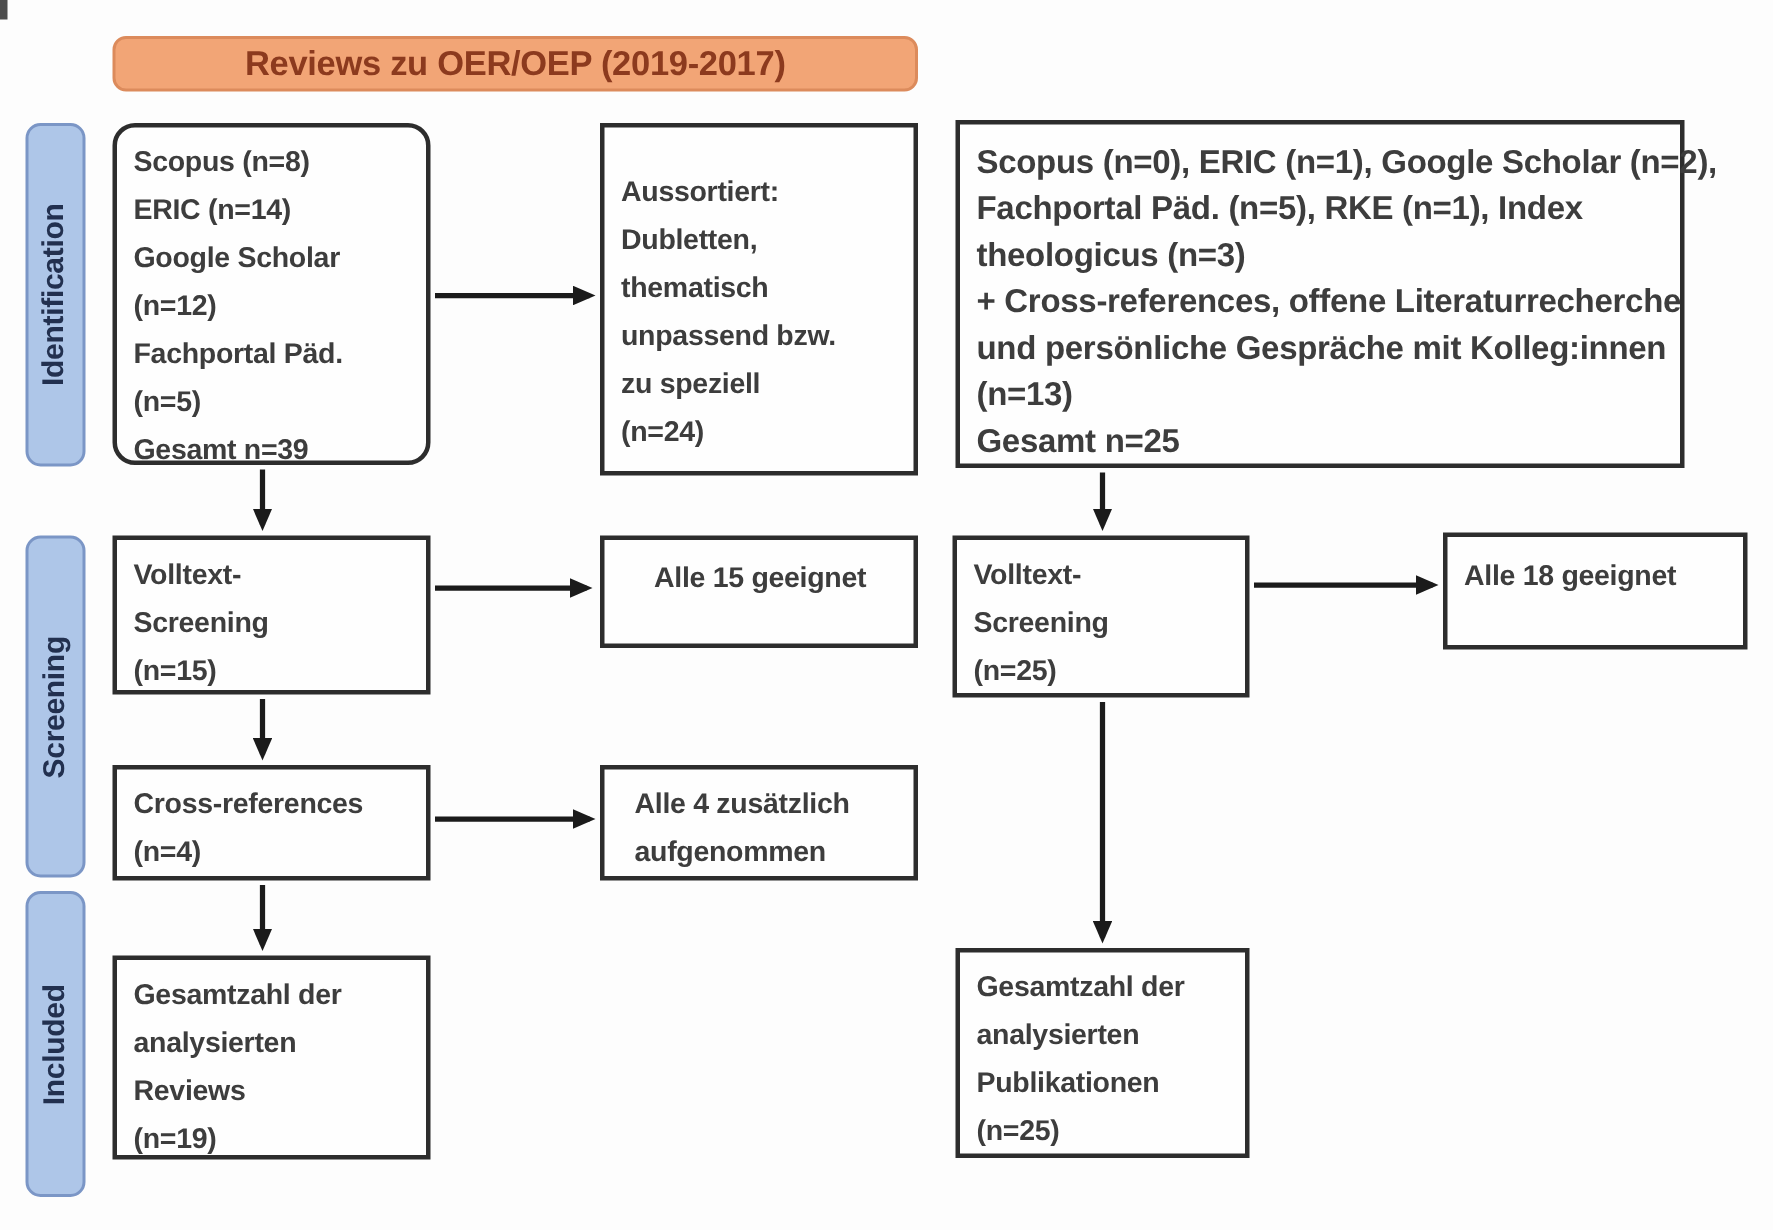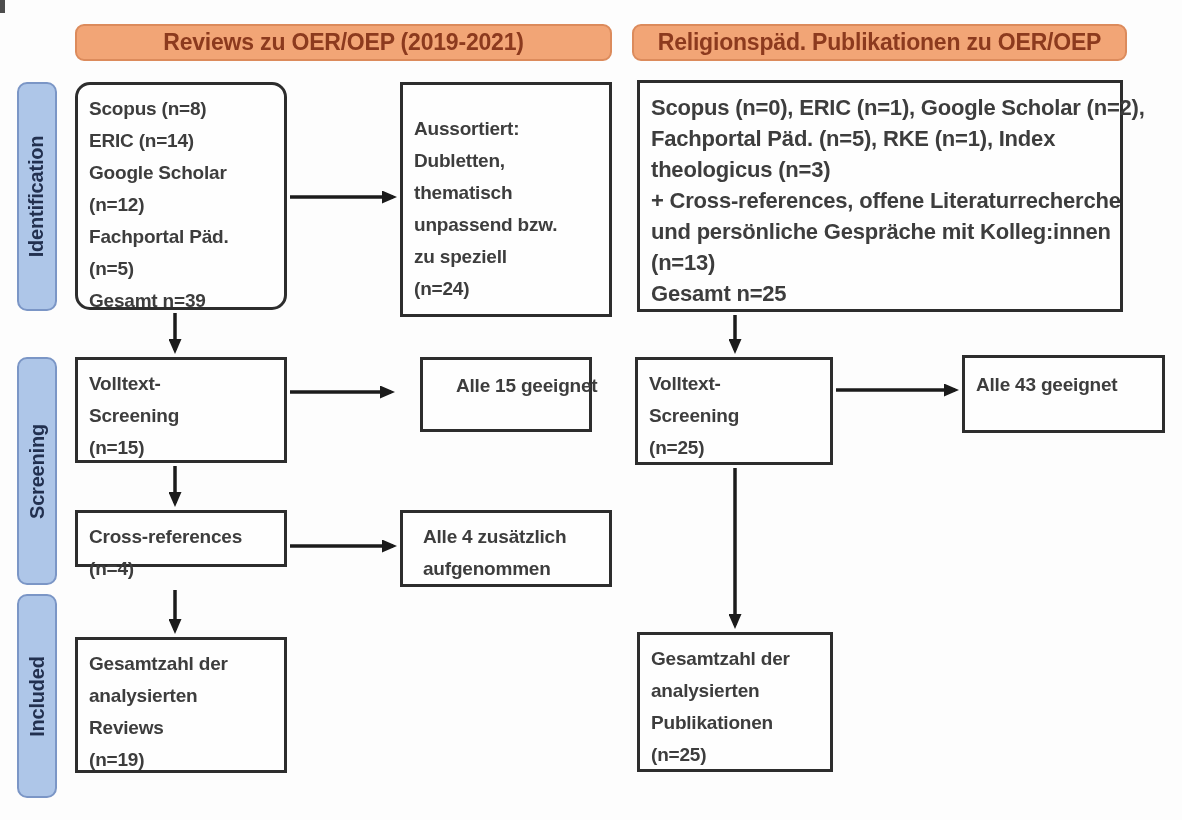--- a/index.html
+++ b/index.html
@@ -76,22 +76,22 @@
     font-size: 19px;
     font-weight: 700;
     line-height: 32px;
     padding: 8px 11px;
     white-space: pre;
     letter-spacing: -0.2px;
   }
   .box-l-sources         { left: 75px;  top: 82px;  width: 212px; height: 228px; border-radius: 15px; }
   .box-l-excluded        { left: 400px; top: 82px;  width: 212px; height: 235px; padding-top: 28px; }
   .box-l-fulltext        { left: 75px;  top: 357px; width: 212px; height: 106px; }
-  .box-l-fulltext-result { left: 420px; top: 357px; width: 172px; height: 75px;  padding-top: 10px; padding-left: 33px; }
-  .box-l-crossref        { left: 75px;  top: 510px; width: 212px; height: 57px; }
+  .box-l-fulltext-result { left: 400px; top: 357px; width: 212px; height: 75px;  padding-top: 10px; padding-left: 33px; }
+  .box-l-crossref        { left: 75px;  top: 510px; width: 212px; height: 77px; }
   .box-l-crossref-result { left: 400px; top: 510px; width: 212px; height: 77px; padding-left: 20px; }
   .box-l-included        { left: 75px;  top: 637px; width: 212px; height: 136px; }
   .box-r-sources         { left: 637px; top: 80px;  width: 486px; height: 232px; font-size: 22px; line-height: 31px; padding-top: 9px; }
   .box-r-fulltext        { left: 635px; top: 357px; width: 198px; height: 108px; }
   .box-r-fulltext-result { left: 962px; top: 355px; width: 203px; height: 78px;  padding-top: 11px; }
   .box-r-included        { left: 637px; top: 632px; width: 196px; height: 140px; }
   svg.flow-arrows {
     position: absolute;
     left: 0; top: 0;
     width: 1182px; height: 820px;
@@ -100,22 +100,21 @@
   svg.flow-arrows line { stroke: var(--arrow); stroke-width: 3.5px; }
   svg.flow-arrows polygon.head { fill: var(--arrow); }
 </style>
 </head>
 <body>
 
 <div class="canvas">
 
   <div class="scan-artifact"></div>
 
-  <div class="flow-header header-left">Reviews zu OER/OEP (2019-2021)</div>
-  <div class="flow-header header-right">Religionspäd. Publikationen zu OER/OEP</div>
+  <div class="flow-header header-left">Reviews zu OER/OEP (2019-2017)</div>
 
   <div class="stage stage-identification">
     <span>Identification</span>
   </div>
   <div class="stage stage-screening">
     <span>Screening</span>
   </div>
   <div class="stage stage-included">
     <span>Included</span>
   </div>
@@ -149,21 +148,21 @@
   <div class="box box-r-sources">Scopus (n=0), ERIC (n=1), Google Scholar (n=2),
 Fachportal Päd. (n=5), RKE (n=1), Index
 theologicus (n=3)
 + Cross-references, offene Literaturrecherche
 und persönliche Gespräche mit Kolleg:innen
 (n=13)
 Gesamt n=25</div>
   <div class="box box-r-fulltext">Volltext-
 Screening
 (n=25)</div>
-  <div class="box box-r-fulltext-result">Alle 43 geeignet</div>
+  <div class="box box-r-fulltext-result">Alle 18 geeignet</div>
   <div class="box box-r-included">Gesamtzahl der
 analysierten
 Publikationen
 (n=25)</div>
 
   <svg class="flow-arrows" viewBox="0 0 1182 820">
     <defs>
       <marker id="ah" markerUnits="userSpaceOnUse" markerWidth="15" markerHeight="13" refX="11" refY="6.5" orient="auto">
         <polygon class="head" points="0,0 15,6.5 0,13"></polygon>
       </marker>

